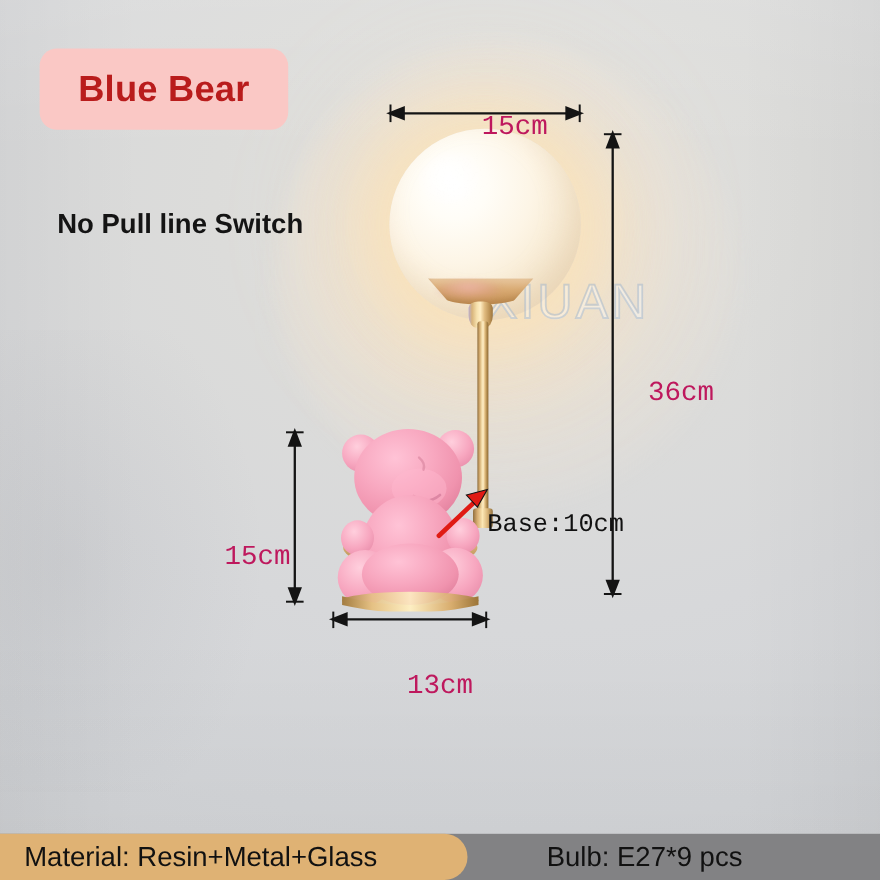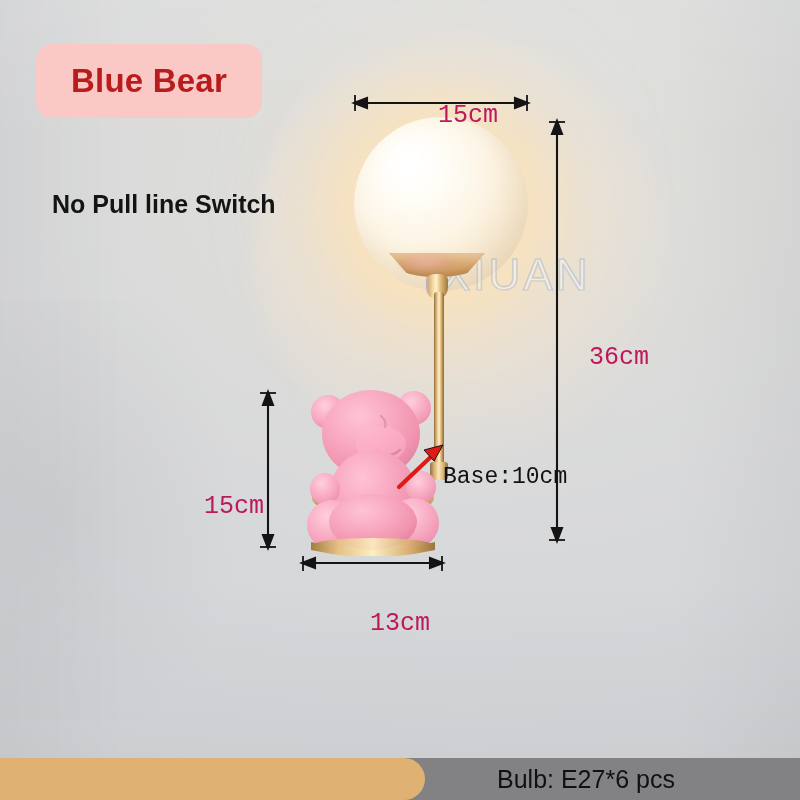--- a/index.html
+++ b/index.html
@@ -388,16 +388,17 @@
 
   <div class="badge">
     <span class="badge-text">Blue Bear</span>
   </div>
 
   <div class="subtitle">No Pull line Switch</div>
 
   <div class="banner">
     <div class="banner-gray"></div>
     <div class="banner-tan"></div>
-    <div class="banner-text banner-bulb">Bulb: E27*6 pcs</div>
+    <div class="banner-text banner-material">Material: Resin+Metal+Glass</div>
+    <div class="banner-text banner-bulb">Bulb: E27*9 pcs</div>
   </div>
 
 </div>
 
 </body></html>

